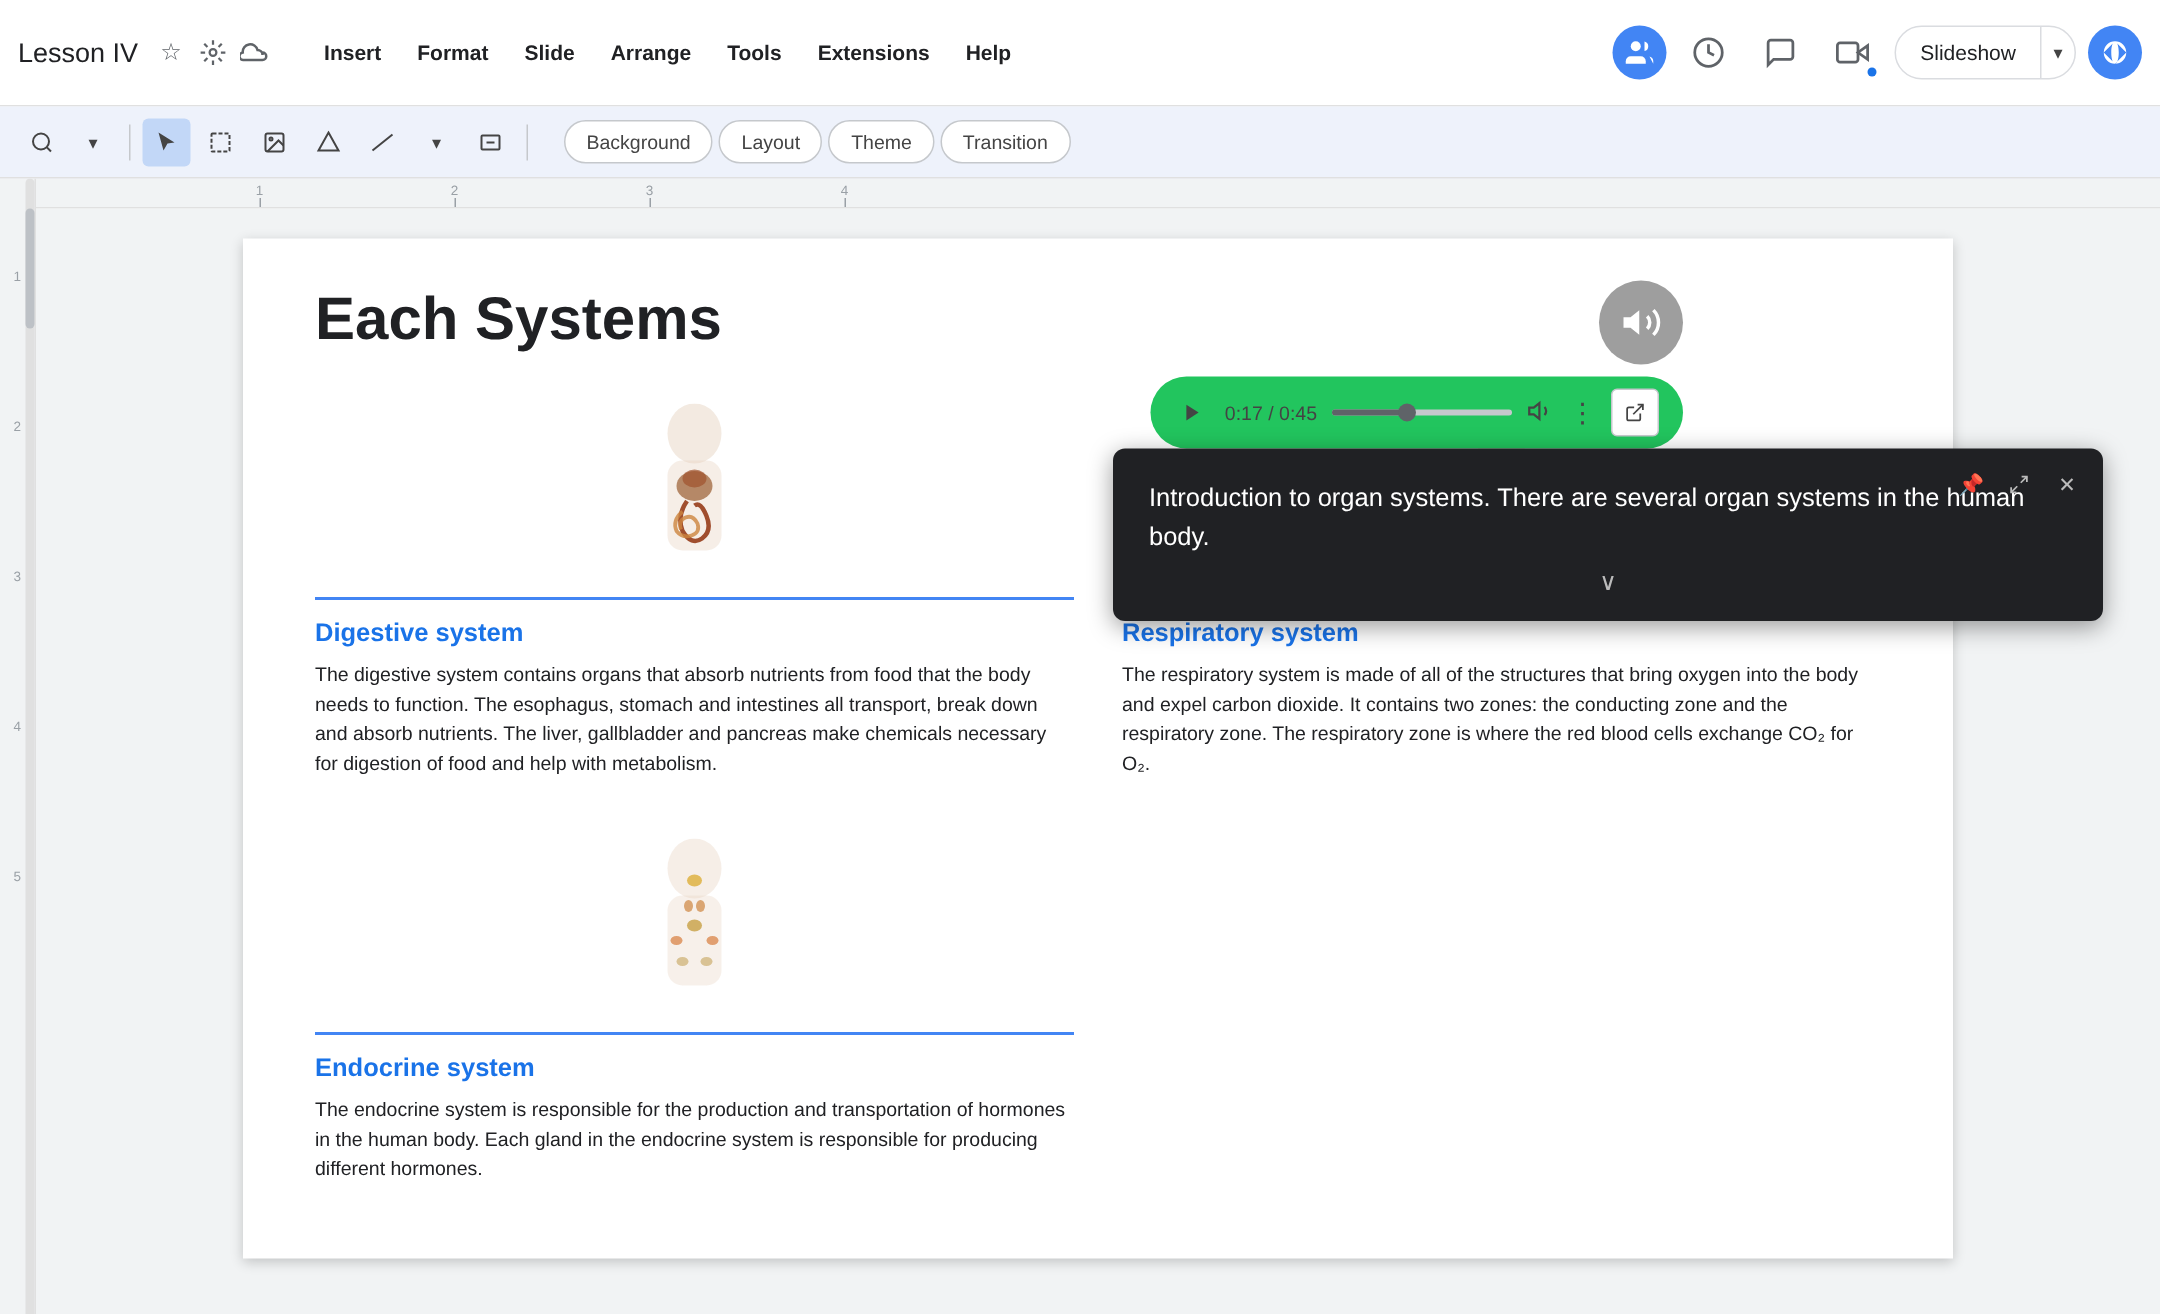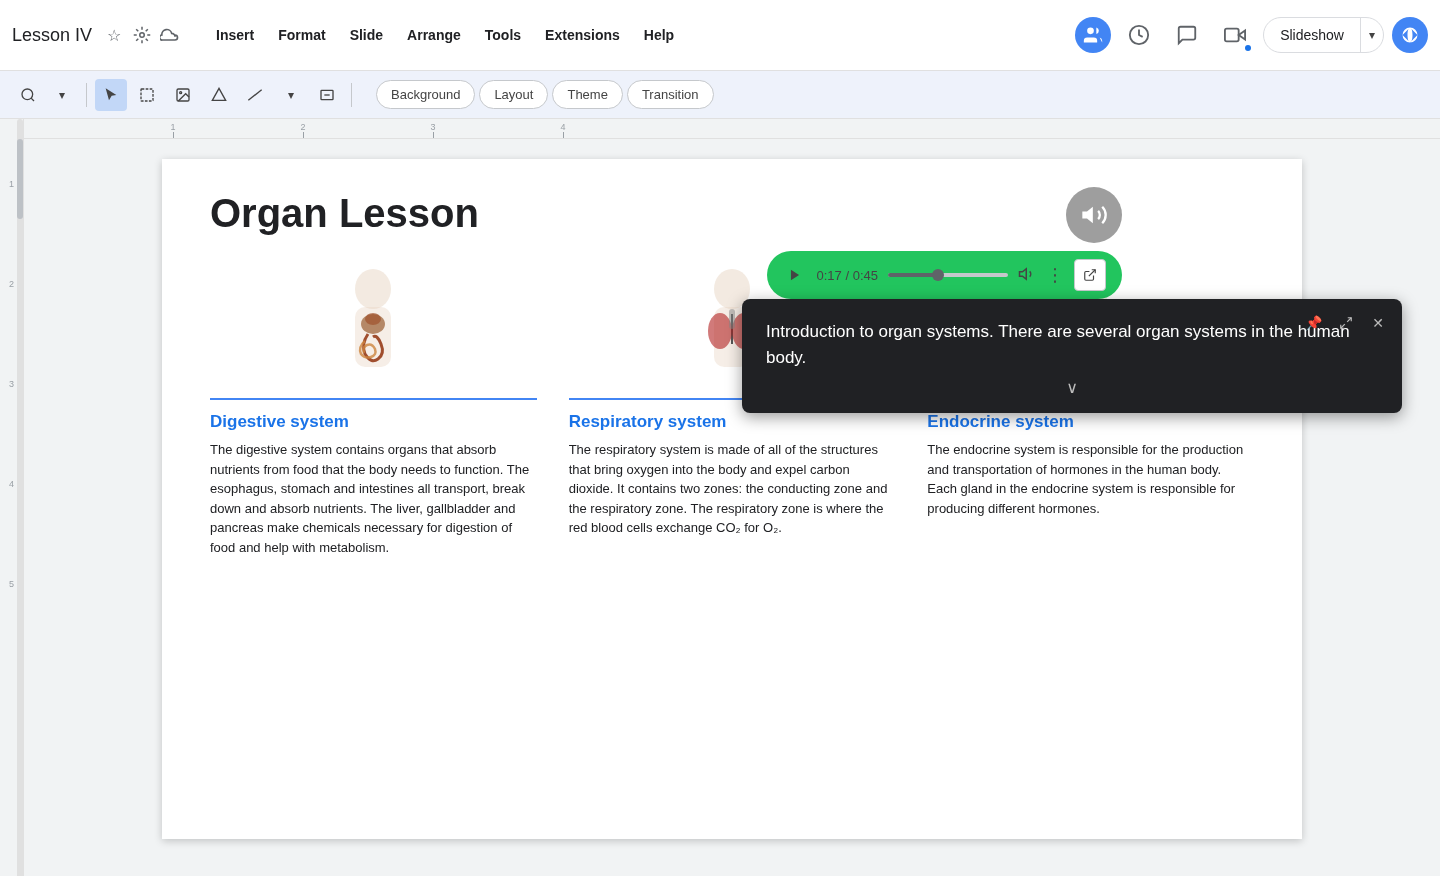--- a/index.html
+++ b/index.html
@@ -265,21 +265,21 @@
       border-radius: 4px;
       display: flex; align-items: center; justify-content: center;
       cursor: pointer;
       font-size: 14px;
       background: white;
     }
 
     
     .organ-grid {
       display: grid;
-      grid-template-columns: 1fr 1fr 1fr;
+      grid-template-columns: 1fr 1fr;
       gap: 32px;
       margin-top: 24px;
     }
     .organ-card {
       display: flex;
       flex-direction: column;
     }
     .organ-img {
       width: 100%;
       height: 140px;
@@ -539,21 +539,21 @@
         <div class="ruler-mark">
           <span class="ruler-label">4</span>
           <div class="ruler-line"></div>
         </div>
       </div>
     </div>
 
     <div class="slide-container">
       <div class="slide">
 
-        <div class="slide-title">Organ Lesson</div>
+        <div class="slide-title">Each Systems</div>
 
         <div class="audio-widget">
           <div class="audio-circle">
             <svg width="28" height="28" viewBox="0 0 24 24" fill="white">
                 <polygon points="11 5 6 9 2 9 2 15 6 15 11 19 11 5"></polygon>
                 <path d="M15.54 8.46a5 5 0 010 7.07" stroke="white" stroke-width="2" fill="none"></path>
                 <path d="M19.07 4.93a10 10 0 010 14.14" stroke="white" stroke-width="2" fill="none"></path>
               </svg>
           </div>
           <div class="audio-player">

